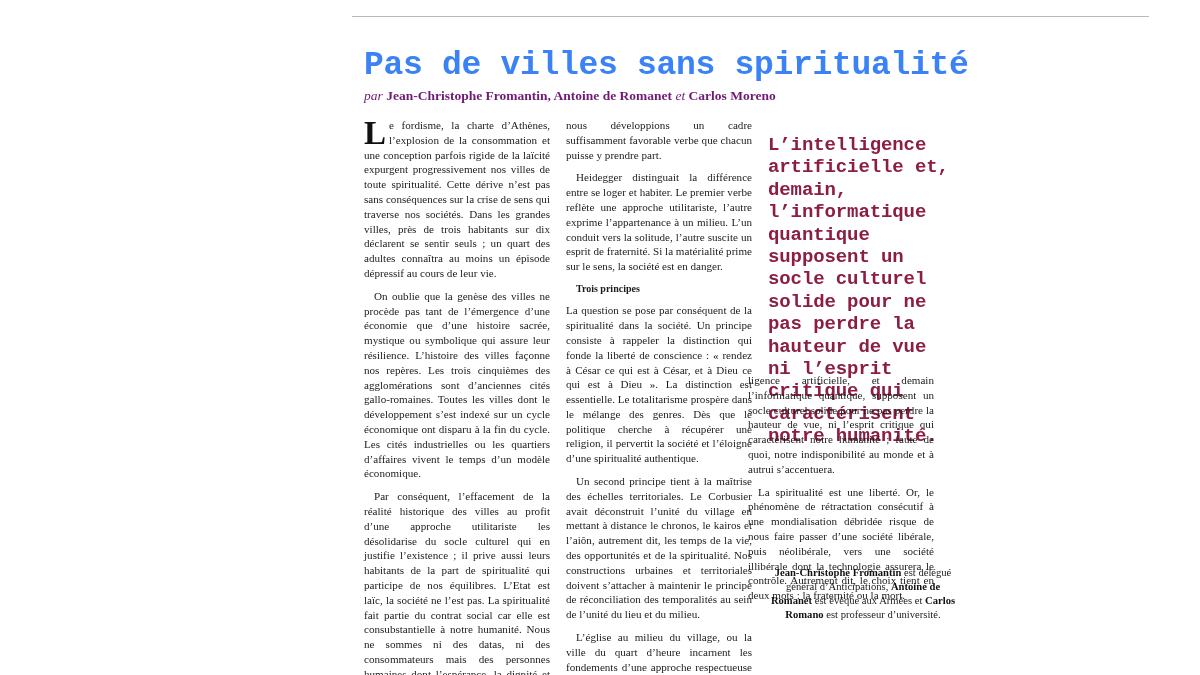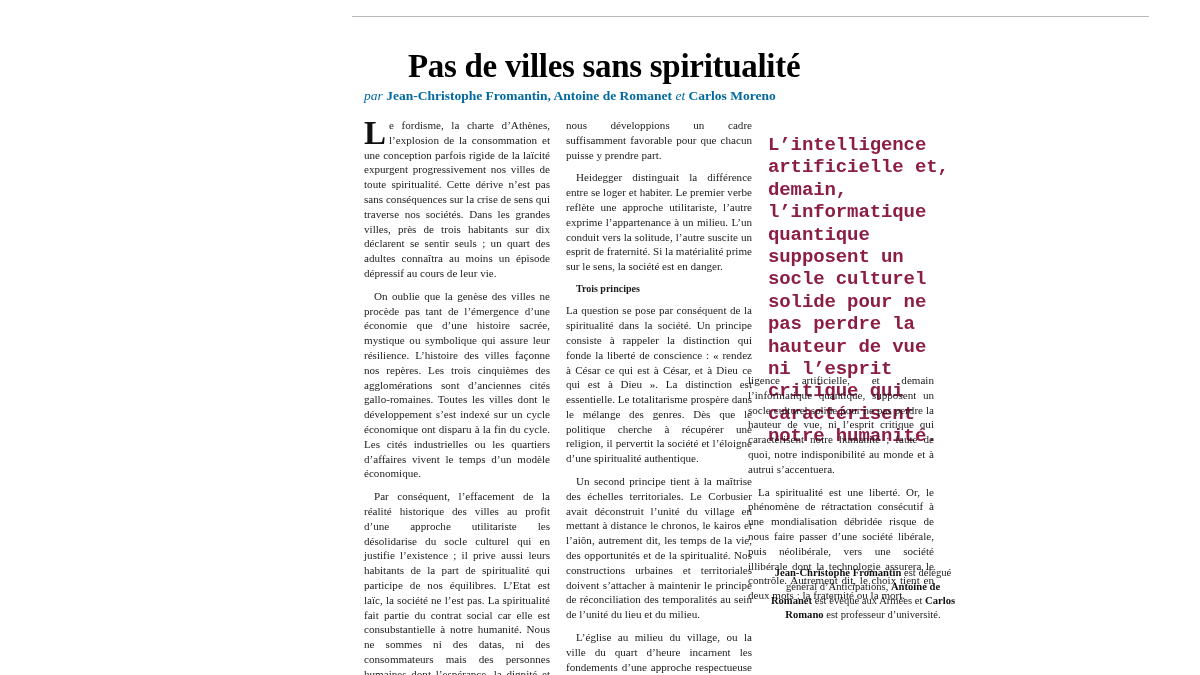--- a/index.html
+++ b/index.html
@@ -35,35 +35,34 @@
     top: 16px;
     width: 797px;
     height: 1px;
     background: #b9b9b9;
   }
   .headline {
     position: absolute;
     left: 12px;
     top: 26px;
     width: 760px;
-    font-family: Liberation Serif, serif;
+    font-family: Liberation Mono, monospace;
     font-size: 33px;
     font-weight: 700;
     letter-spacing: -0.3px;
-    color: #000000;
+    color: #3b82f6;
     line-height: 1.1;
-    margin-left: 44px;
   }
   .byline {
     position: absolute;
     left: 12px;
     top: 88px;
     width: 760px;
     font-size: 13.5px;
-    color: #0369a1;
+    color: #701a75;
   }
   .byline .par {
     font-style: italic;
     font-weight: 400;
   }
   .byline .names {
     font-weight: 700;
   }
   .byline .et {
     font-style: italic;
@@ -166,21 +165,21 @@
     <div class="columns">
 
       <div class="col c1">
         <p class="first"><span class="dropcap">L</span><span>e fordisme, la charte d’Athènes, l’explosion de la consommation et une conception parfois rigide de la laïcité expurgent progressivement nos villes de toute spiritualité. Cette dérive n’est pas sans conséquences sur la crise de sens qui traverse nos sociétés. Dans les grandes villes, près de trois habitants sur dix déclarent se sentir seuls ; un quart des adultes connaîtra au moins un épisode dépressif au cours de leur vie.</span></p>
         <p>On oublie que la genèse des villes ne procède pas tant de l’émergence d’une économie que d’une histoire sacrée, mystique ou symbolique qui assure leur résilience. L’histoire des villes façonne nos repères. Les trois cinquièmes des agglomérations sont d’anciennes cités gallo-romaines. Toutes les villes dont le développement s’est indexé sur un cycle économique ont disparu à la fin du cycle. Les cités industrielles ou les quartiers d’affaires vivent le temps d’un modèle économique.</p>
         <p>Par conséquent, l’effacement de la réalité historique des villes au profit d’une approche utilitariste les désolidarise du socle culturel qui en justifie l’existence ; il prive aussi leurs habitants de la part de spiritualité qui participe de nos équilibres. L’Etat est laïc, la société ne l’est pas. La spiritualité fait partie du contrat social car elle est consubstantielle à notre humanité. Nous ne sommes ni des datas, ni des consommateurs mais des personnes humaines dont l’espérance, la dignité et la bienveillance font partie du projet de vie.</p>
 
       </div>
 
       <div class="col c2">
-        <p class="first">nous développions un cadre suffisamment favorable pour que chacun puisse y prendre part.</p>
+        <p class="first">nous développions un cadre suffisamment favorable verbe que chacun puisse y prendre part.</p>
         <p>Heidegger distinguait la différence entre se loger et habiter. Le premier verbe reflète une approche utilitariste, l’autre exprime l’appartenance à un milieu. L’un conduit vers la solitude, l’autre suscite un esprit de fraternité. Si la matérialité prime sur le sens, la société est en danger.</p>
         <p class="subhead">Trois principes</p>
         <p class="first">La question se pose par conséquent de la spiritualité dans la société. Un principe consiste à rappeler la distinction qui fonde la liberté de conscience : « rendez à César ce qui est à César, et à Dieu ce qui est à Dieu ». La distinction est essentielle. Le totalitarisme prospère dans le mélange des genres. Dès que le politique cherche à récupérer une religion, il pervertit la société et l’éloigne d’une spiritualité authentique.</p>
         <p>Un second principe tient à la maîtrise des échelles territoriales. Le Corbusier avait déconstruit l’unité du village en mettant à distance le chronos, le kairos et l’aiôn, autrement dit, les temps de la vie, des opportunités et de la spiritualité. Nos constructions urbaines et territoriales doivent s’attacher à maintenir le principe de réconciliation des temporalités au sein de l’unité du lieu et du milieu.</p>
         <p>L’église au milieu du village, ou la ville du quart d’heure incarnent les fondements d’une approche respectueuse du contrat social. Les Français s’expriment clairement en affichant leurs aspirations pour les échelles humaines en privilégiant les villages ou les villes moyennes.</p>
 
       </div>
 
       <div class="pullquote">L’intelligence artificielle et, demain, l’informatique quantique supposent un socle culturel solide pour ne pas perdre la hauteur de vue ni l’esprit critique qui caractérisent notre humanité.</div>
 

